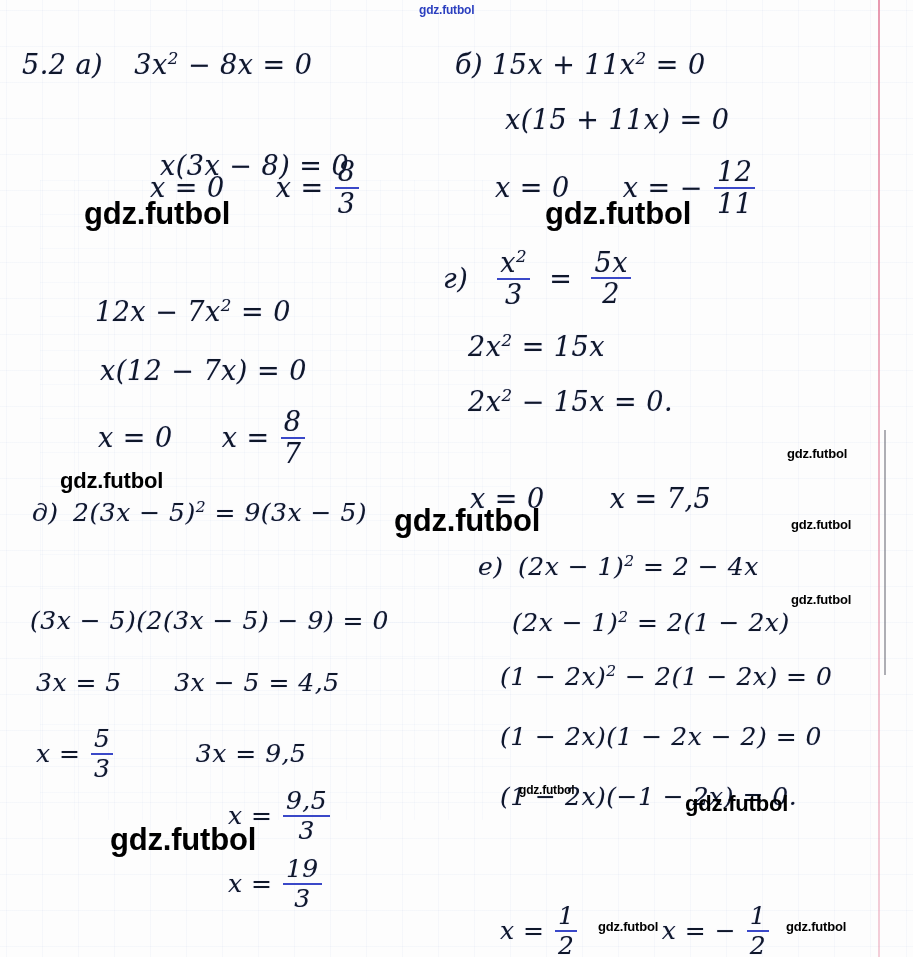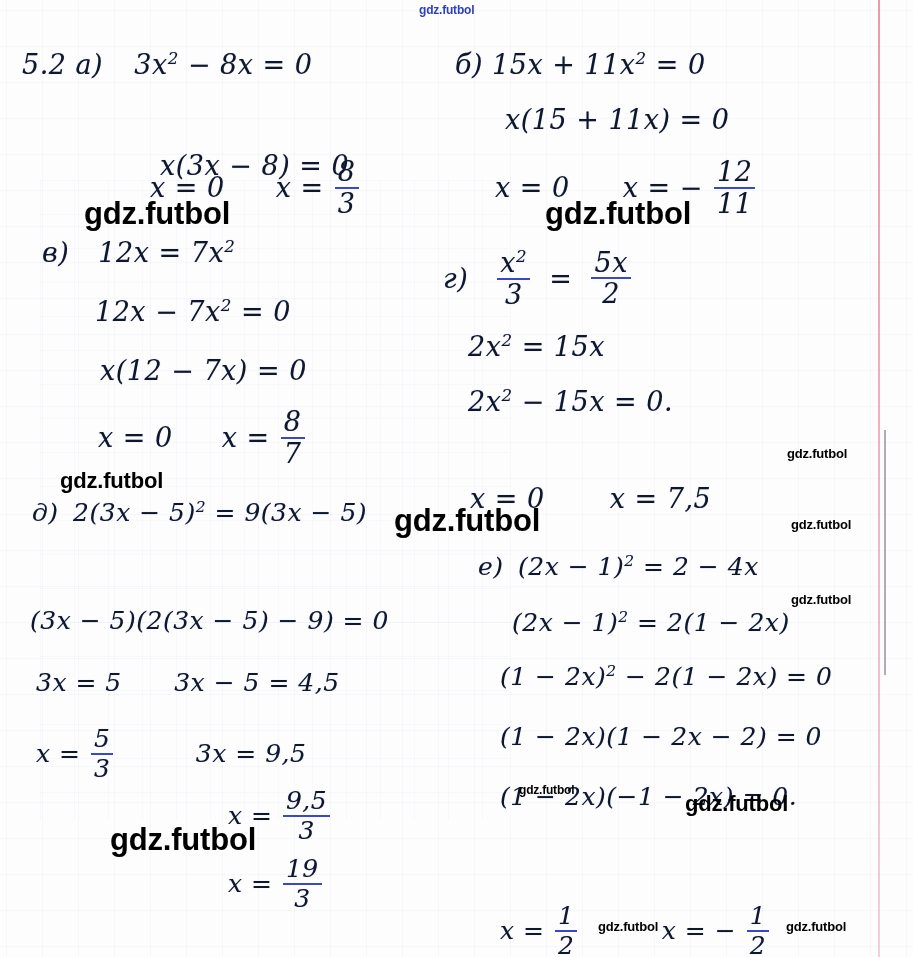--- a/index.html
+++ b/index.html
@@ -147,24 +147,20 @@
   <div class="hw s1" style="left:495px; top:160px;">
     <span>x = 0</span>
     <span style="margin-left:44px;">x = −</span>
     <span class="frac">
       <span class="num">12</span>
       <span class="bar"></span>
       <span class="den">11</span>
     </span>
   </div>
 
-  <div class="hw s1" style="left:42px; top:236px;">
-    <span>в)</span>
-    <span style="margin-left:20px;">12x = 7x</span><sup class="pw">2</sup>
-  </div>
   <div class="hw s1" style="left:95px; top:295px;">
     <span>12x − 7x</span><sup class="pw">2</sup><span> = 0</span>
   </div>
   <div class="hw s1" style="left:100px; top:355px;">x(12 − 7x) = 0</div>
   <div class="hw s1" style="left:98px; top:410px;">
     <span>x = 0</span>
     <span style="margin-left:40px;">x =</span>
     <span class="frac">
       <span class="num">8</span>
       <span class="bar"></span>

